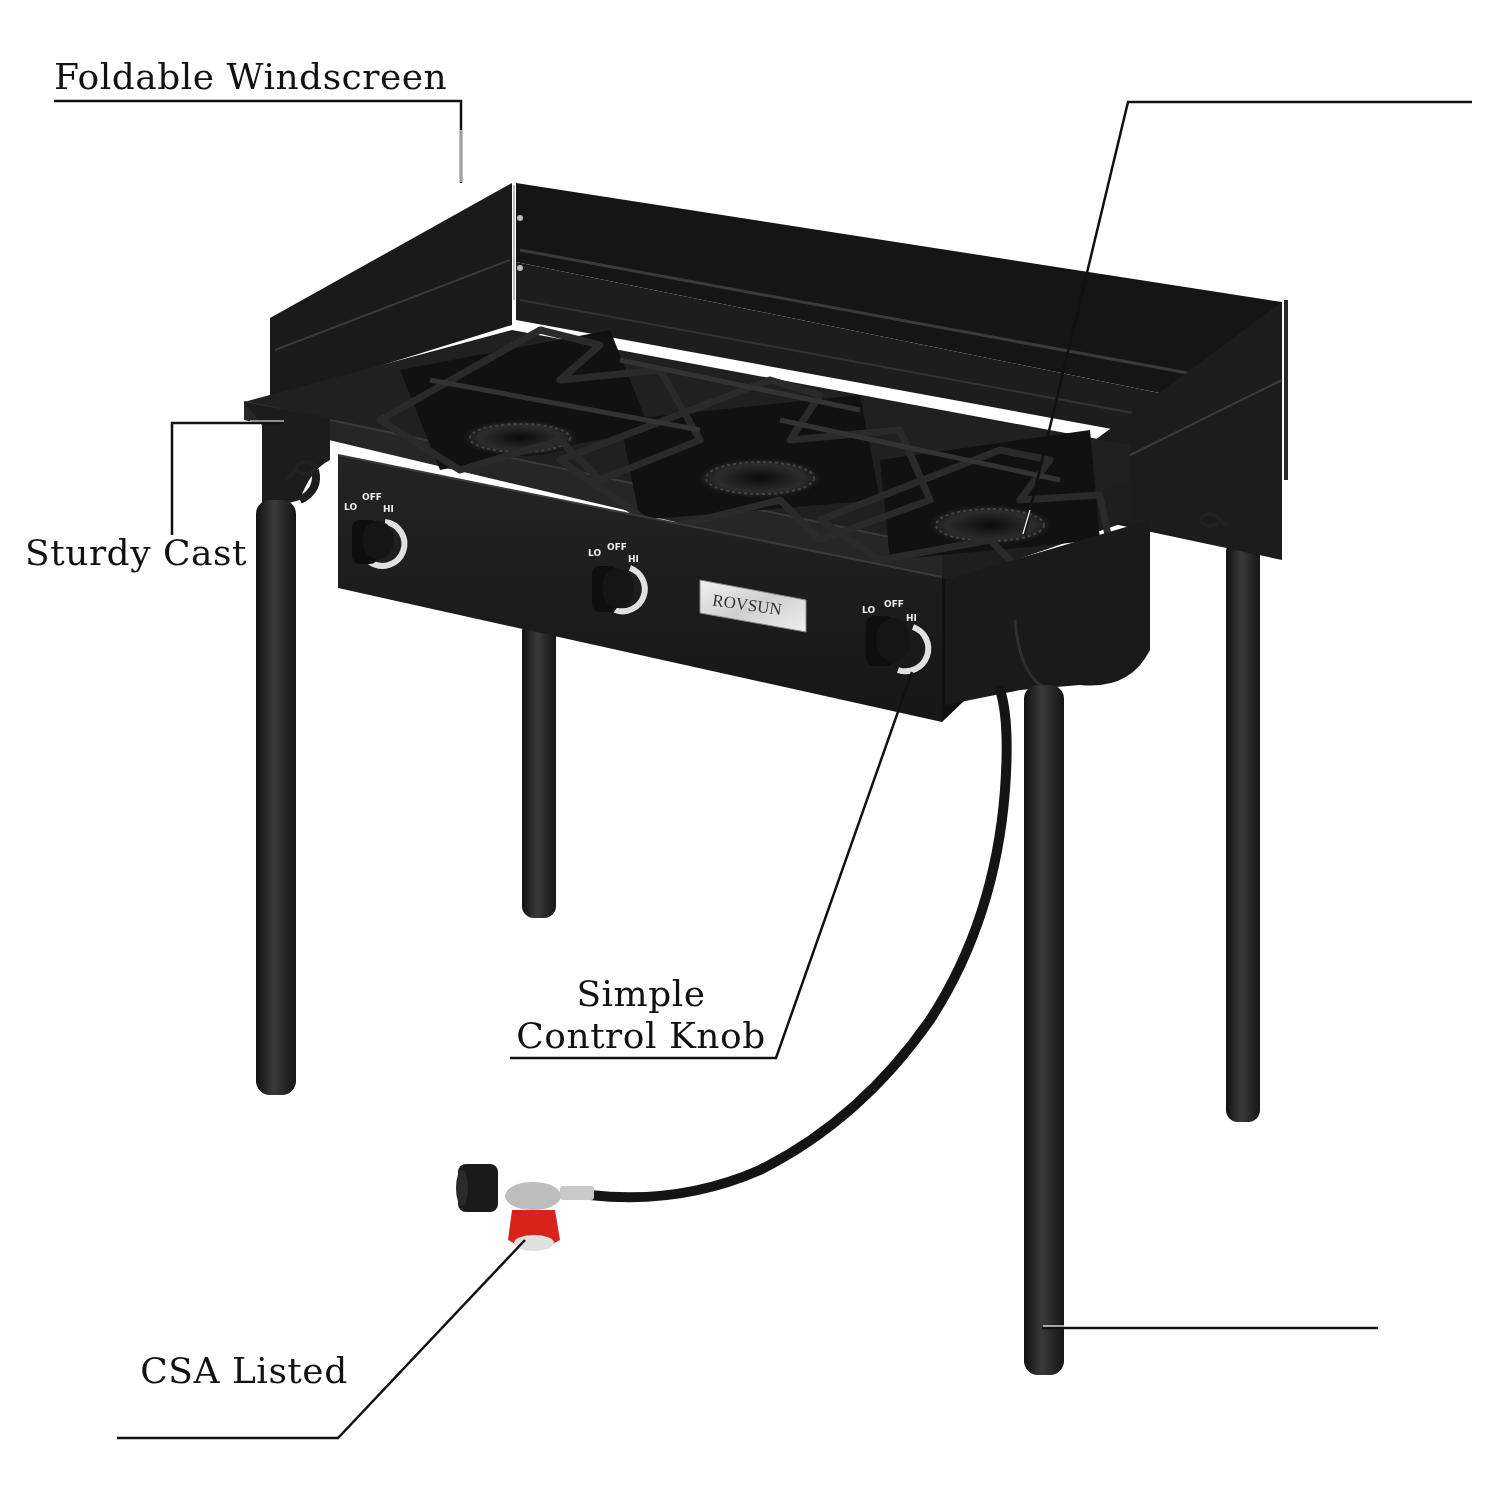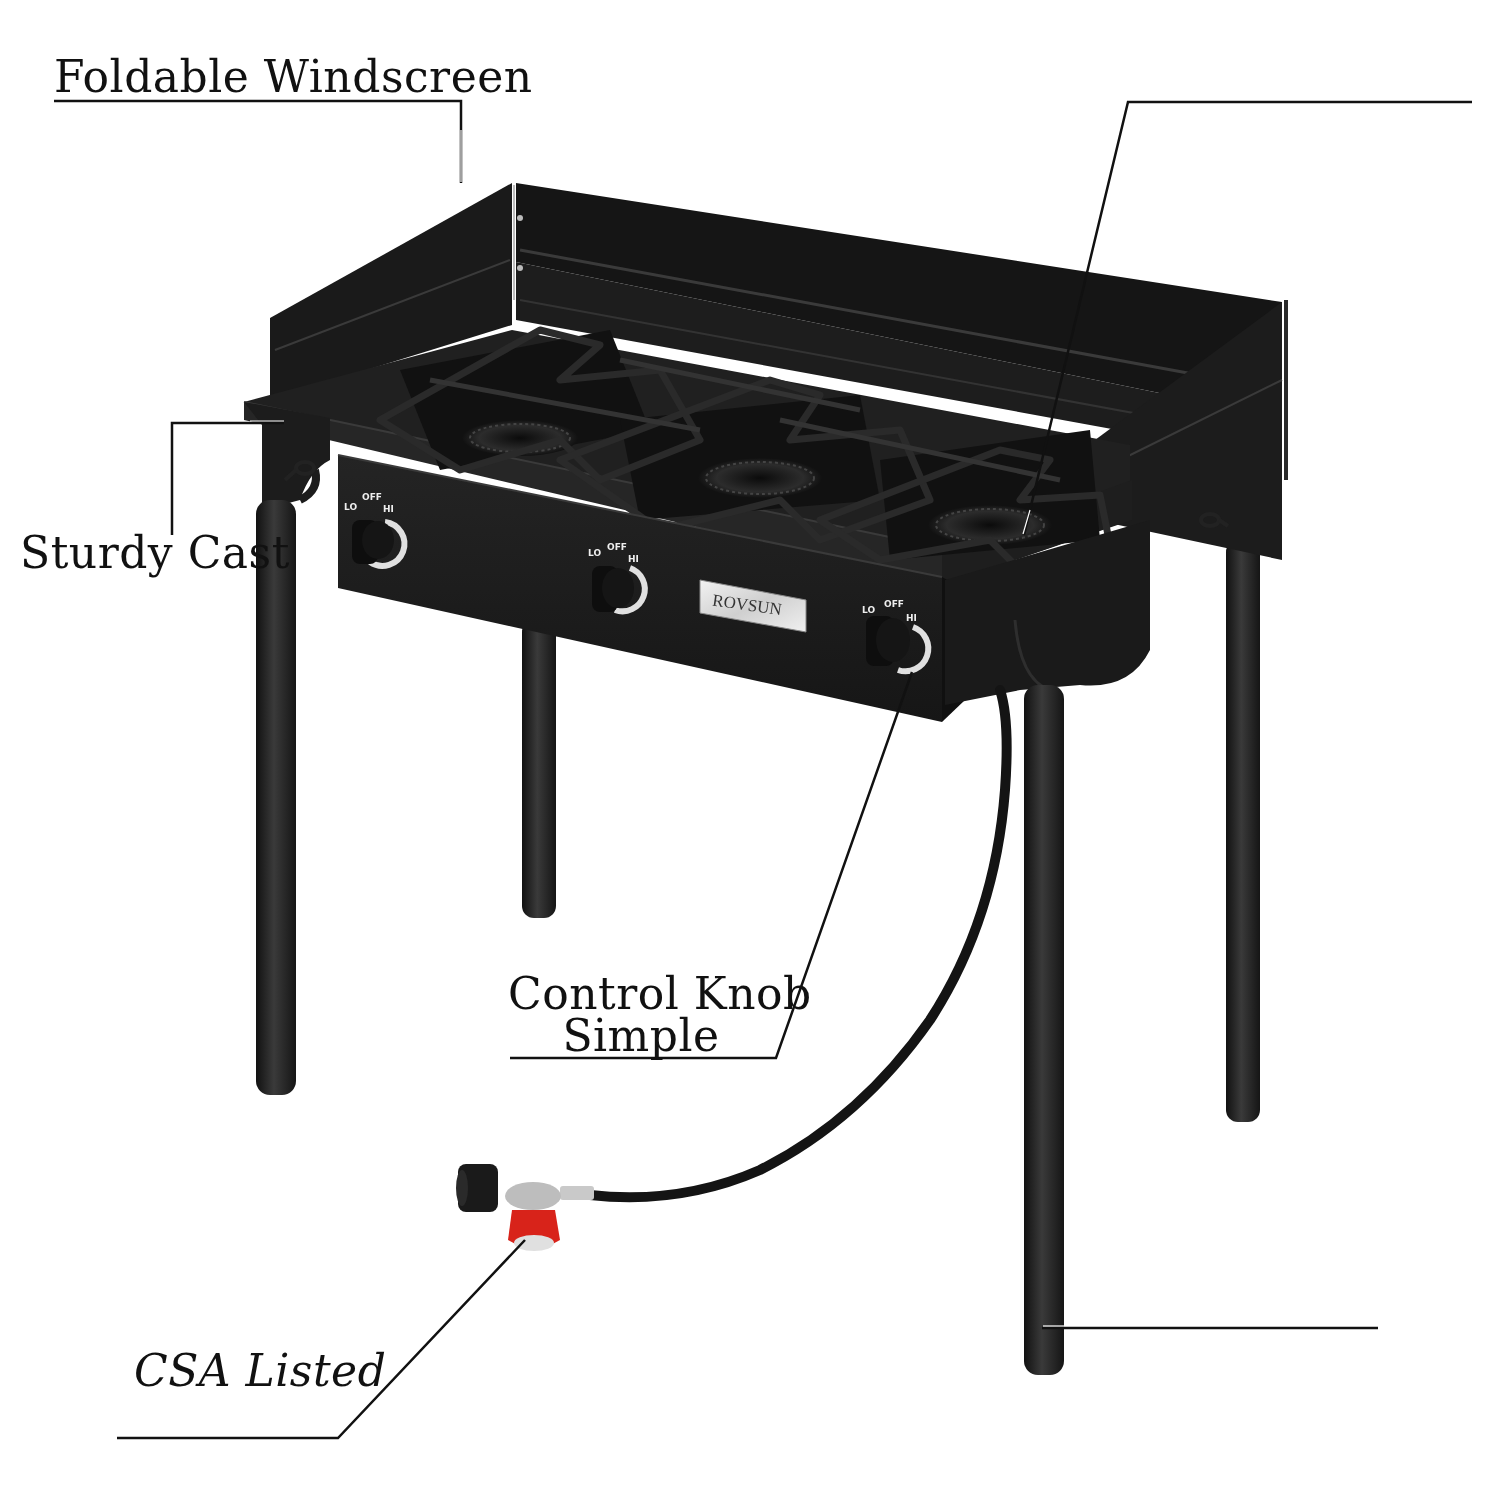--- a/index.html
+++ b/index.html
@@ -1,20 +1,20 @@
 <!DOCTYPE html>
 <html><head>
 <meta charset="utf-8">
 <style>
   html, body { margin: 0; padding: 0; background: #ffffff; }
   body { width: 1500px; height: 1500px; position: relative; overflow: hidden; font-family: "DejaVu Serif", "Liberation Serif", serif; }
   #stage { position: absolute; left: 0; top: 0; width: 1500px; height: 1500px; }
   .label {
     position: absolute; color: #111111; font-family: "DejaVu Serif", "Liberation Serif", serif;
-    font-size: 44px; line-height: 42px; letter-spacing: 0.5px; white-space: nowrap;
+    font-size: 36px; line-height: 42px; letter-spacing: 0.5px; white-space: nowrap;
   }
   .label.center { text-align: center; }
   .plate-text { font-family: "Liberation Serif", "DejaVu Serif", serif; }
 </style>
 </head>
 <body>
 
 <div id="stage">
 
   <svg width="1500" height="1500" viewBox="0 0 1500 1500" xmlns="http://www.w3.org/2000/svg" style="position:absolute;left:0;top:0;">
@@ -185,22 +185,22 @@
   <div class="label" style="left:54px; top:56px;">
     <span>Foldable Windscreen</span>
   </div>
 
 
   <div class="label center" style="left:20px; top:532px; width:232px;text-align:center;">
     <div>Sturdy Cast</div>
   </div>
 
   <div class="label center" style="left:508px; top:973px; width:266px;">
+    <div>Simple</div>
     <div>Control Knob</div>
-    <div>Simple</div>
-  </div>
-
-
-  <div class="label center" style="left:134px; top:1350px; width:232px;font-style:italic;">
+  </div>
+
+
+  <div class="label center" style="left:128px; top:1350px; width:232px;">
     <div>CSA Listed</div>
   </div>
 
 </div>
 
 </body></html>

